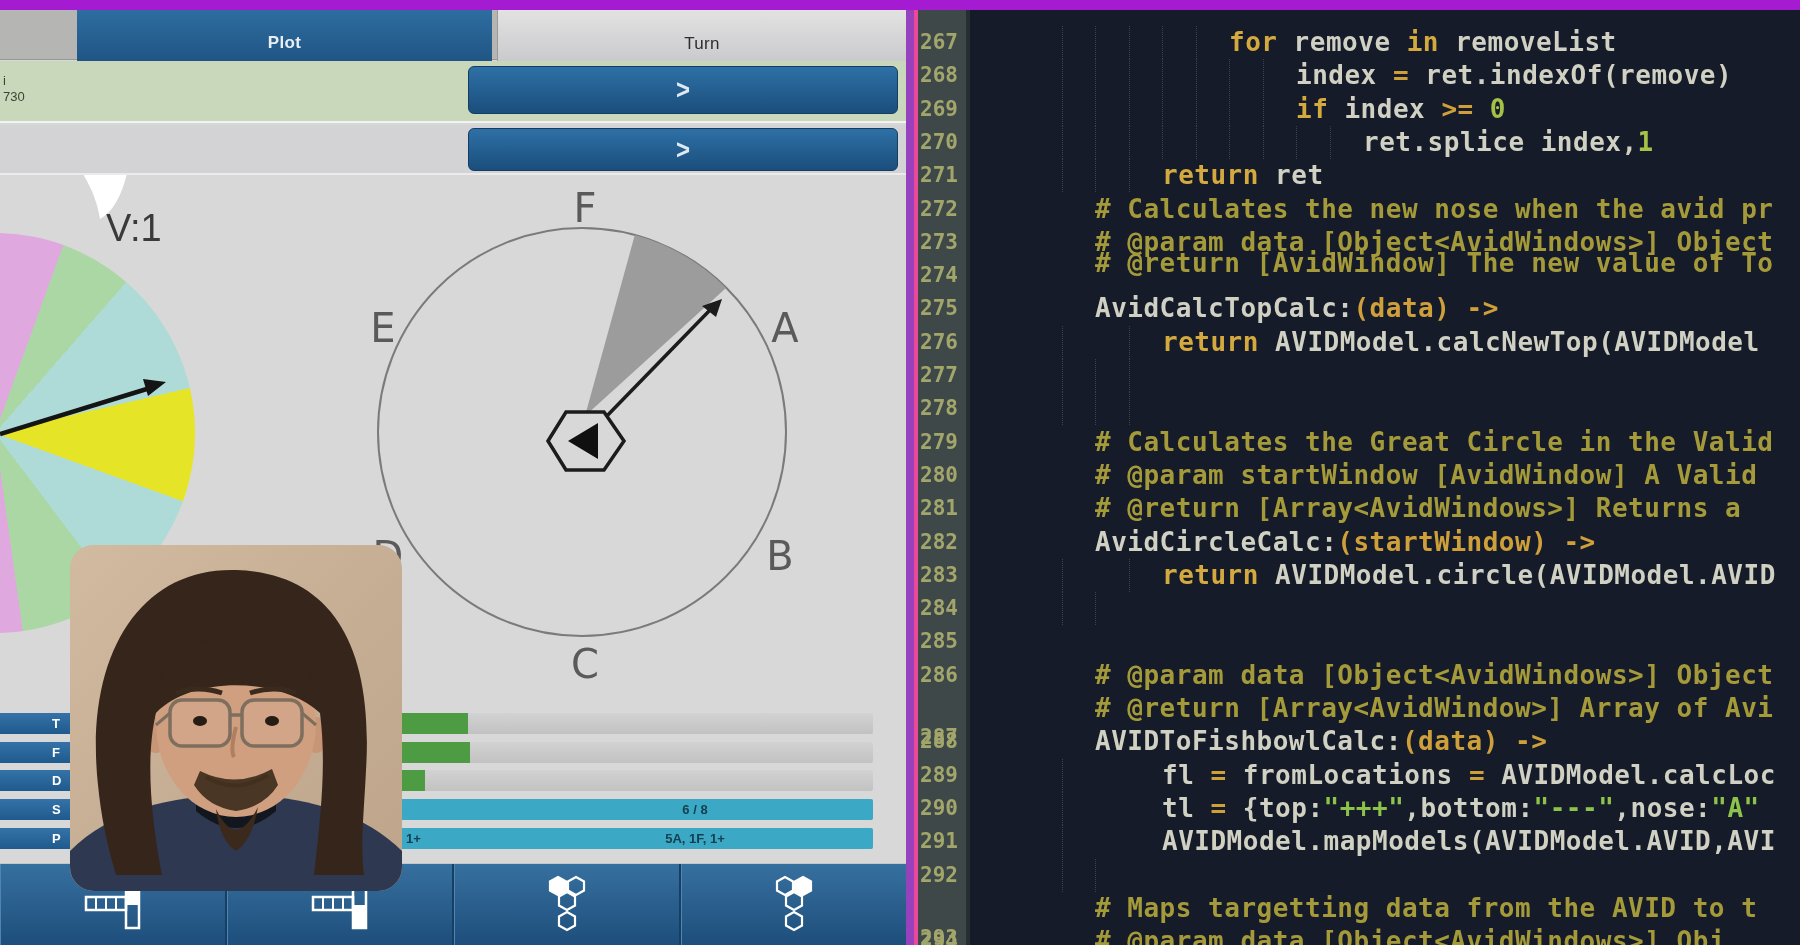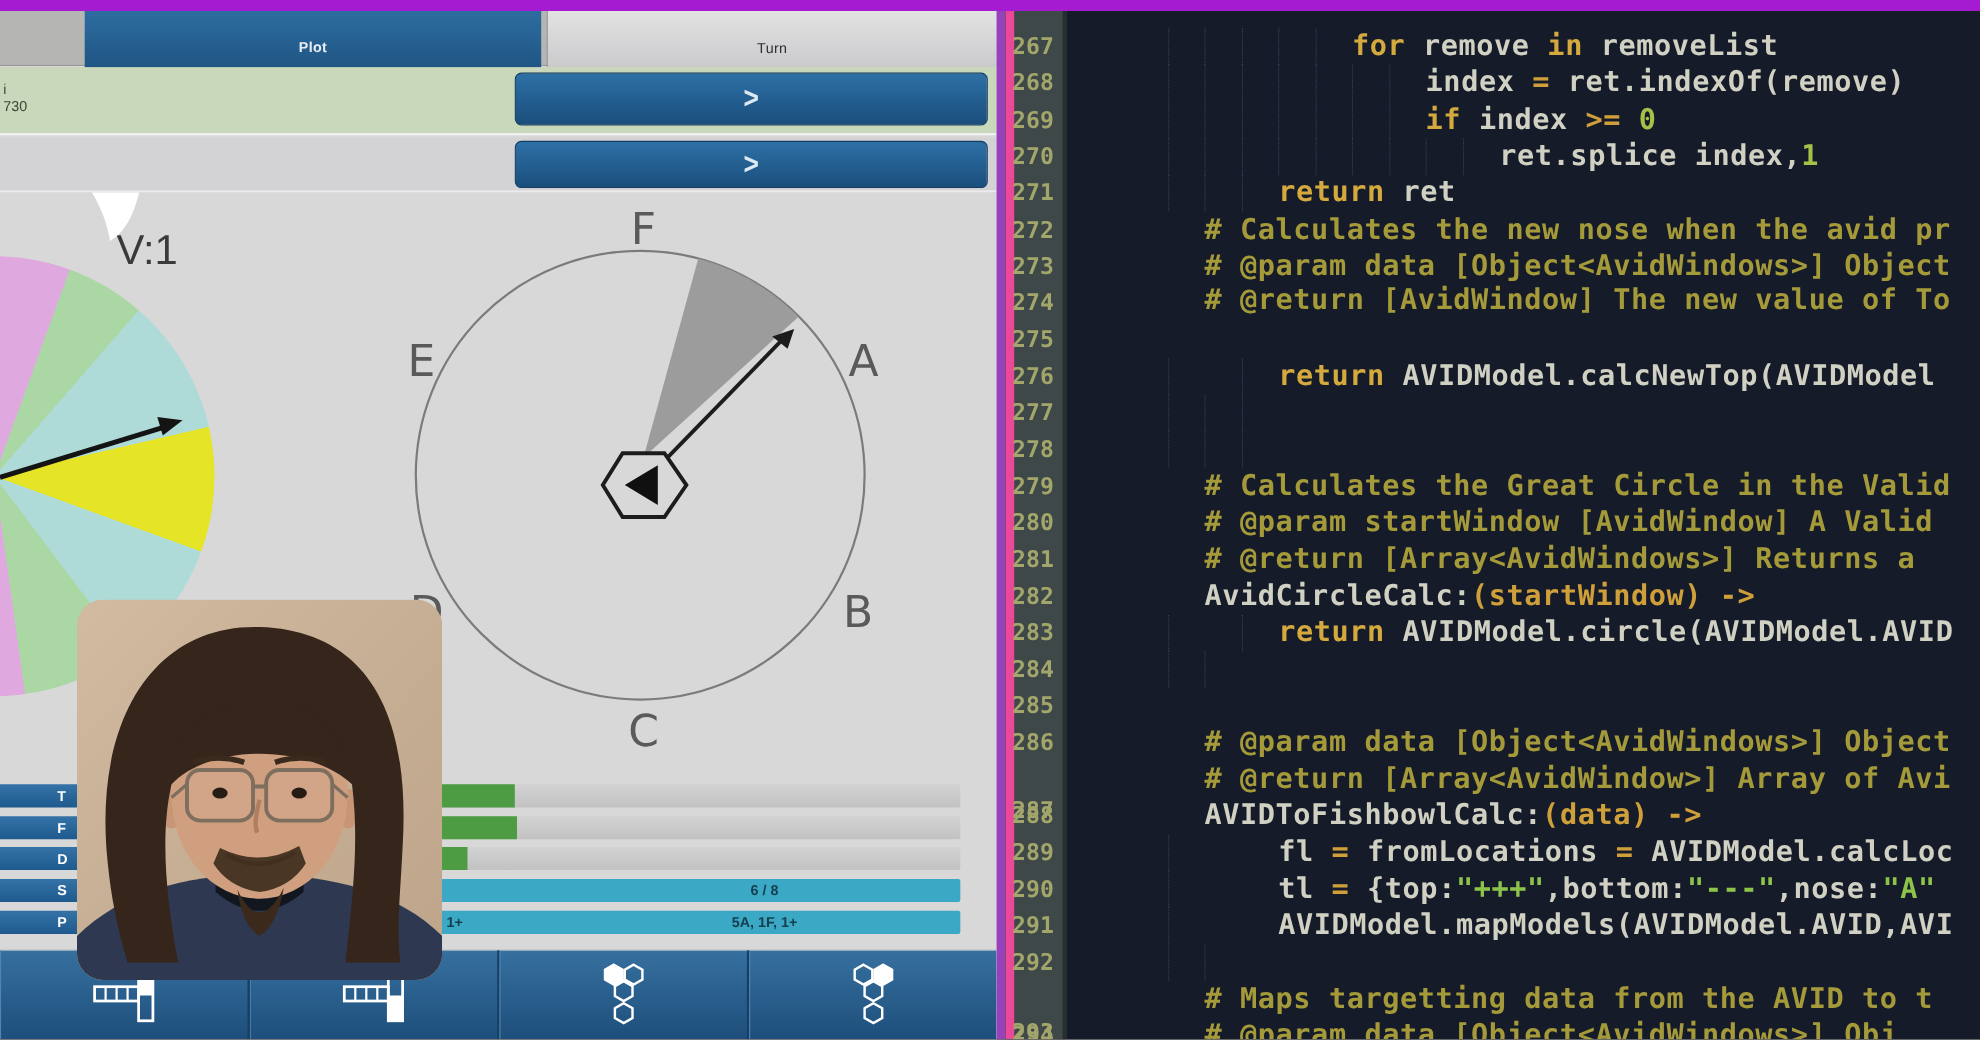--- a/index.html
+++ b/index.html
@@ -5,21 +5,21 @@
   html,body{margin:0;padding:0;background:#222;}
   *{box-sizing:border-box;}
   .screen{position:relative;width:1800px;height:945px;overflow:hidden;
     font-family:"Liberation Sans",sans-serif;background:#d8d8d8;}
   
   .topbar{position:absolute;left:0;top:0;width:1800px;height:10px;background:#a41bd2;}
   
   .panel{position:absolute;left:0;top:10px;width:906px;height:935px;background:#d8d8d8;overflow:hidden;}
   .tabbar{position:absolute;left:0;top:0;width:906px;height:50px;background:#b5b6b4;border-bottom:1px solid #979797;}
   .tab{position:absolute;top:0;height:68px;display:flex;align-items:center;justify-content:center;
-    font-size:13px;letter-spacing:.3px;}
+    font-size:17px;letter-spacing:.3px;}
   .tab.active{left:77px;width:415px;background:linear-gradient(#2e6fa0,#1b4f7d);
     background:linear-gradient(#2e6da0,#1b4f7d);color:#e8eef4;font-weight:bold;border-bottom:3px solid #143d63;}
   .tab.inactive{left:497px;width:409px;background:linear-gradient(#e2e2e2,#c3c3c7);color:#2e2e2e;
     border-left:1px solid #9a9a9a;border-bottom:1px solid #9a9a9a;}
   .hdr-row1{position:absolute;left:0;top:51px;width:906px;height:62px;background:#c9d8bb;border-bottom:2px solid #f2f2f2;}
   .hdr-row2{position:absolute;left:0;top:115px;width:906px;height:50px;background:#d3d3d5;border-bottom:2px solid #eceaea;}
   .hdr-mini{position:absolute;left:3px;font-size:13px;color:#3c4434;line-height:15px;}
   .mini1{top:12px;} .mini2{top:28px;}
   .chev-btn{position:absolute;left:468px;width:430px;border-radius:6px;cursor:pointer;
     background:linear-gradient(#2e70a6,#1a4e7c);border:1px solid #143d63;color:#dfe9f2;
@@ -45,21 +45,21 @@
   
   .toolbar{position:absolute;left:0;top:853px;width:906px;height:82px;display:flex;
     background:linear-gradient(#36709f,#1e4e7b);border-top:1px solid #c6c6c6;}
   .tbtn{flex:1 1 0;position:relative;display:flex;align-items:center;justify-content:center;
     border-right:2px solid #173f63;box-shadow:inset 1px 0 0 #4e85b5;cursor:pointer;}
   .tbtn:last-child{border-right:none;}
   
   .divider{position:absolute;left:906px;top:10px;width:8px;height:935px;background:#9741bd;}
   .editor{position:absolute;left:914px;top:10px;width:886px;height:935px;background:#151b29;overflow:hidden;}
   .gutter{position:absolute;left:0;top:0;width:56px;height:935px;background:#3e4849;
-    border-left:8px solid #ec4899;border-right:4px solid #262f30;}
+    border-left:4px solid #ec4899;border-right:4px solid #262f30;}
   .lnum{position:absolute;right:8px;font-family:"DejaVu Sans Mono",monospace;font-weight:bold;
     font-size:21px;color:#a3a66b;line-height:33px;}
   .code{position:absolute;left:56px;top:0;width:830px;height:935px;}
   .cline{position:absolute;left:0;width:830px;height:33px;white-space:pre;
     font-family:"DejaVu Sans Mono",monospace;font-weight:bold;font-size:26px;line-height:33px;letter-spacing:.5px;}
   .ctext{position:absolute;top:0;}
   .guide{position:absolute;top:0;height:33px;border-left:1px dotted #3a4254;}
   .tk-k{color:#d4aa3e;} .tk-o{color:#cfa03a;} .tk-c{color:#a59a39;}
   .tk-d{color:#d0d1c3;} .tk-n{color:#a6c148;} .tk-s{color:#8cc34a;}
 </style>
@@ -267,21 +267,22 @@
         <div class="lnum" style="top: 915.1px;">294</div>
       </div>
     <div class="code" id="code-area">
         <div class="cline" style="top: 16px;"><span class="guide" style="left: 91.5px;"></span><span class="guide" style="left: 125px;"></span><span class="guide" style="left: 158.5px;"></span><span class="guide" style="left: 192px;"></span><span class="guide" style="left: 225.5px;"></span><span class="ctext" style="left: 259px;"><span class="tk-k">for</span><span class="tk-d"> remove </span><span class="tk-k">in</span><span class="tk-d"> removeList</span></span></div>
         <div class="cline" style="top: 49.3px;"><span class="guide" style="left: 91.5px;"></span><span class="guide" style="left: 125px;"></span><span class="guide" style="left: 158.5px;"></span><span class="guide" style="left: 192px;"></span><span class="guide" style="left: 225.5px;"></span><span class="guide" style="left: 259px;"></span><span class="guide" style="left: 292.5px;"></span><span class="ctext" style="left: 326px;"><span class="tk-d">index </span><span class="tk-o">=</span><span class="tk-d"> ret.indexOf(remove)</span></span></div>
         <div class="cline" style="top: 82.6px;"><span class="guide" style="left: 91.5px;"></span><span class="guide" style="left: 125px;"></span><span class="guide" style="left: 158.5px;"></span><span class="guide" style="left: 192px;"></span><span class="guide" style="left: 225.5px;"></span><span class="guide" style="left: 259px;"></span><span class="guide" style="left: 292.5px;"></span><span class="ctext" style="left: 326px;"><span class="tk-k">if</span><span class="tk-d"> index </span><span class="tk-o">&gt;=</span><span class="tk-d"> </span><span class="tk-n">0</span></span></div>
         <div class="cline" style="top: 115.9px;"><span class="guide" style="left: 91.5px;"></span><span class="guide" style="left: 125px;"></span><span class="guide" style="left: 158.5px;"></span><span class="guide" style="left: 192px;"></span><span class="guide" style="left: 225.5px;"></span><span class="guide" style="left: 259px;"></span><span class="guide" style="left: 292.5px;"></span><span class="guide" style="left: 326px;"></span><span class="guide" style="left: 359.5px;"></span><span class="ctext" style="left: 393px;"><span class="tk-d">ret.splice index,</span><span class="tk-n">1</span></span></div>
         <div class="cline" style="top: 149.2px;"><span class="guide" style="left: 91.5px;"></span><span class="guide" style="left: 125px;"></span><span class="guide" style="left: 158.5px;"></span><span class="ctext" style="left: 192px;"><span class="tk-k">return</span><span class="tk-d"> ret</span></span></div>
         <div class="cline" style="top: 182.5px;"><span class="ctext" style="left: 125px;"><span class="tk-c"># Calculates the new nose when the avid pr</span></span></div>
         <div class="cline" style="top: 215.8px;"><span class="ctext" style="left: 125px;"><span class="tk-c"># @param data [Object&lt;AvidWindows&gt;] Object</span></span></div>
-        <div class="cline" style="top: 247px; padding-left: 16px;"><span class="ctext" style="left: 125px;"><span class="tk-c"># @return [AvidWindow] The new value of To</span></span></div>
+        <div class="cline" style="top: 237px; padding-left: 16px;"><span class="ctext" style="left: 125px;"><span class="tk-c"># @return [AvidWindow] The new value of To</span></span></div>
+        <div class="cline" style="top: 282.4px;"><span class="ctext" style="left: 125px;"><span class="tk-d">AvidCalcTopCalc:</span><span class="tk-o">(data) -&gt;</span></span></div>
         <div class="cline" style="top: 315.7px;"><span class="guide" style="left: 91.5px;"></span><span class="guide" style="left: 158.5px;"></span><span class="ctext" style="left: 192px;"><span class="tk-k">return</span><span class="tk-d"> AVIDModel.calcNewTop(AVIDModel</span></span></div>
         <div class="cline" style="top: 349px;"><span class="guide" style="left: 91.5px;"></span><span class="guide" style="left: 125px;"></span><span class="guide" style="left: 158.5px;"></span><span class="ctext" style="left: 125px;"></span></div>
         <div class="cline" style="top: 382.3px;"><span class="guide" style="left: 91.5px;"></span><span class="guide" style="left: 125px;"></span><span class="guide" style="left: 158.5px;"></span><span class="ctext" style="left: 125px;"></span></div>
         <div class="cline" style="top: 415.6px;"><span class="ctext" style="left: 125px;"><span class="tk-c"># Calculates the Great Circle in the Valid</span></span></div>
         <div class="cline" style="top: 448.9px;"><span class="ctext" style="left: 125px;"><span class="tk-c"># @param startWindow [AvidWindow] A Valid</span></span></div>
         <div class="cline" style="top: 482.2px;"><span class="ctext" style="left: 125px;"><span class="tk-c"># @return [Array&lt;AvidWindows&gt;] Returns a</span></span></div>
         <div class="cline" style="top: 548.8px;"><span class="guide" style="left: 91.5px;"></span><span class="guide" style="left: 158.5px;"></span><span class="ctext" style="left: 192px;"><span class="tk-k">return</span><span class="tk-d"> AVIDModel.circle(AVIDModel.AVID</span></span></div>
         <div class="cline" style="top: 515.5px;"><span class="ctext" style="left: 125px;"><span class="tk-d">AvidCircleCalc:</span><span class="tk-o">(startWindow) -&gt;</span></span></div>
         <div class="cline" style="top: 582.1px;"><span class="guide" style="left: 91.5px;"></span><span class="guide" style="left: 125px;"></span><span class="ctext" style="left: 125px;"></span></div>
         <div class="cline" style="top: 648.7px;"><span class="ctext" style="left: 125px;"><span class="tk-c"># @param data [Object&lt;AvidWindows&gt;] Object</span></span></div>

